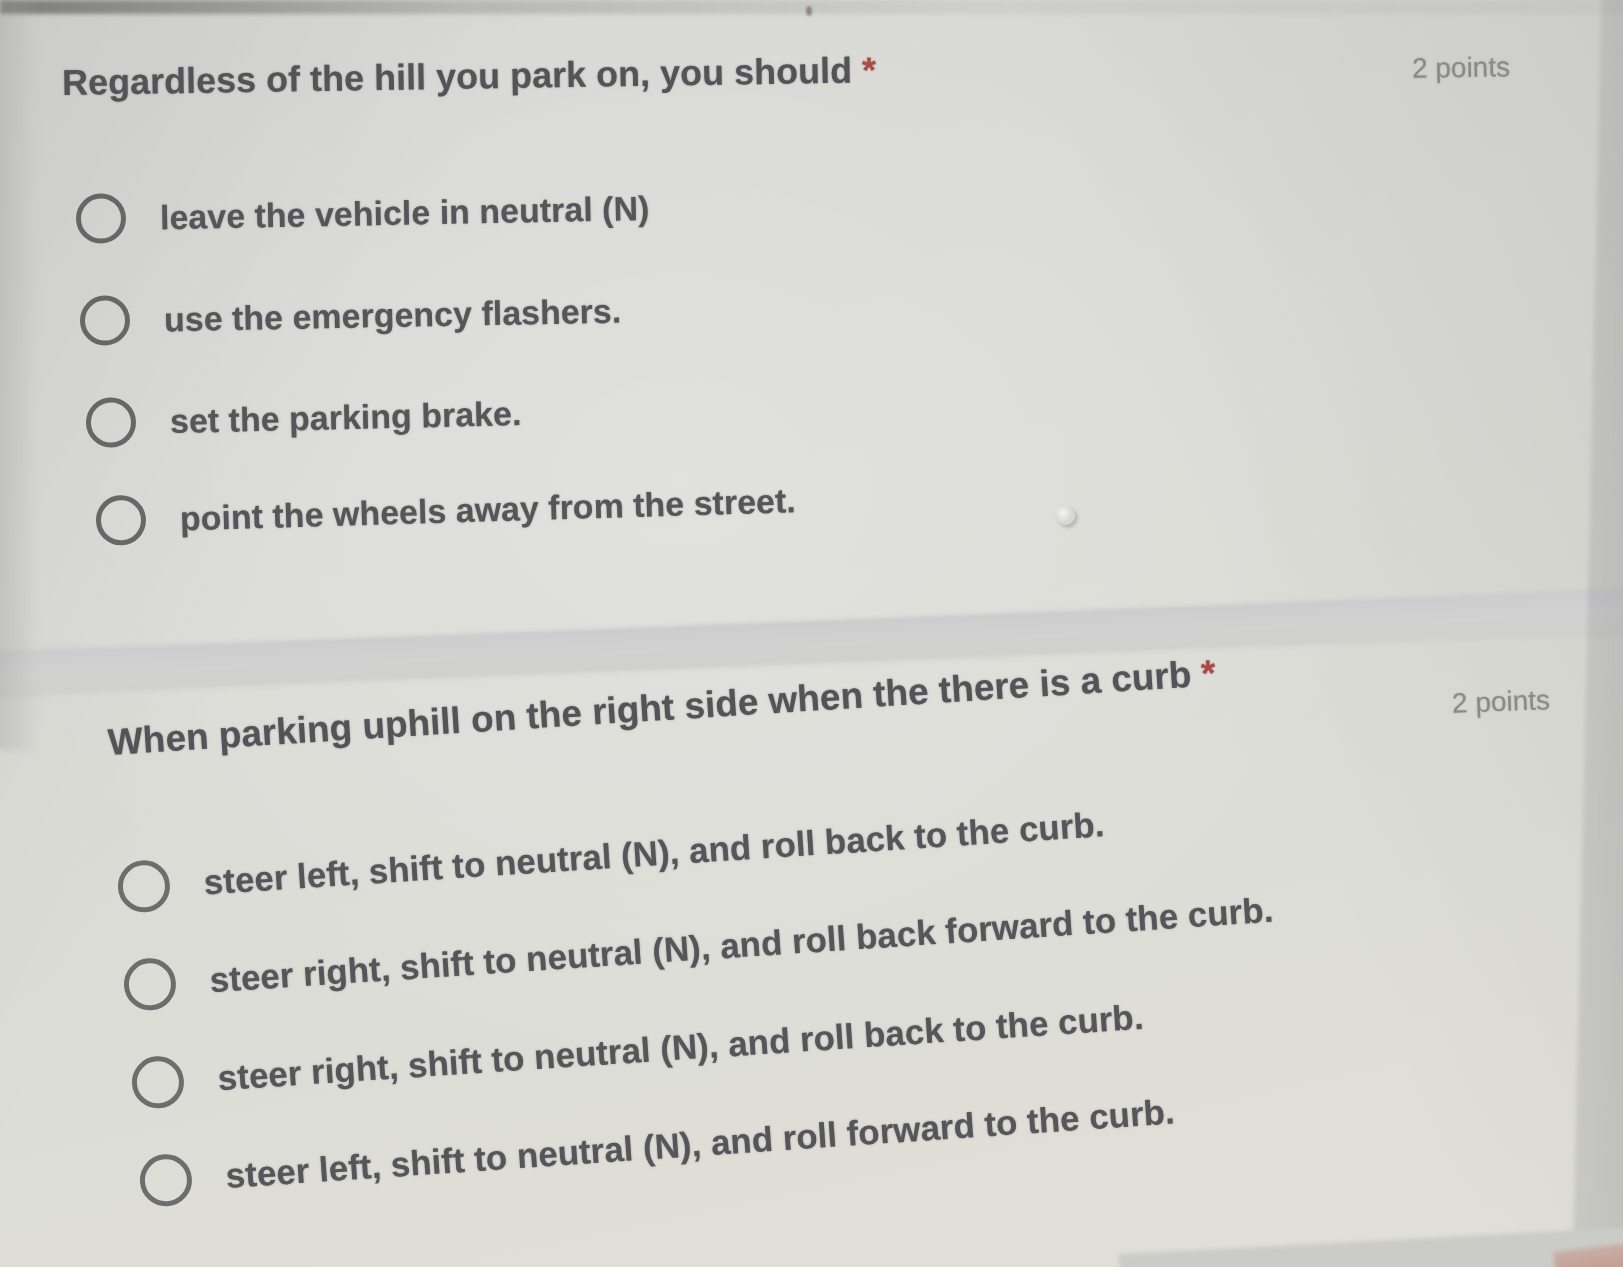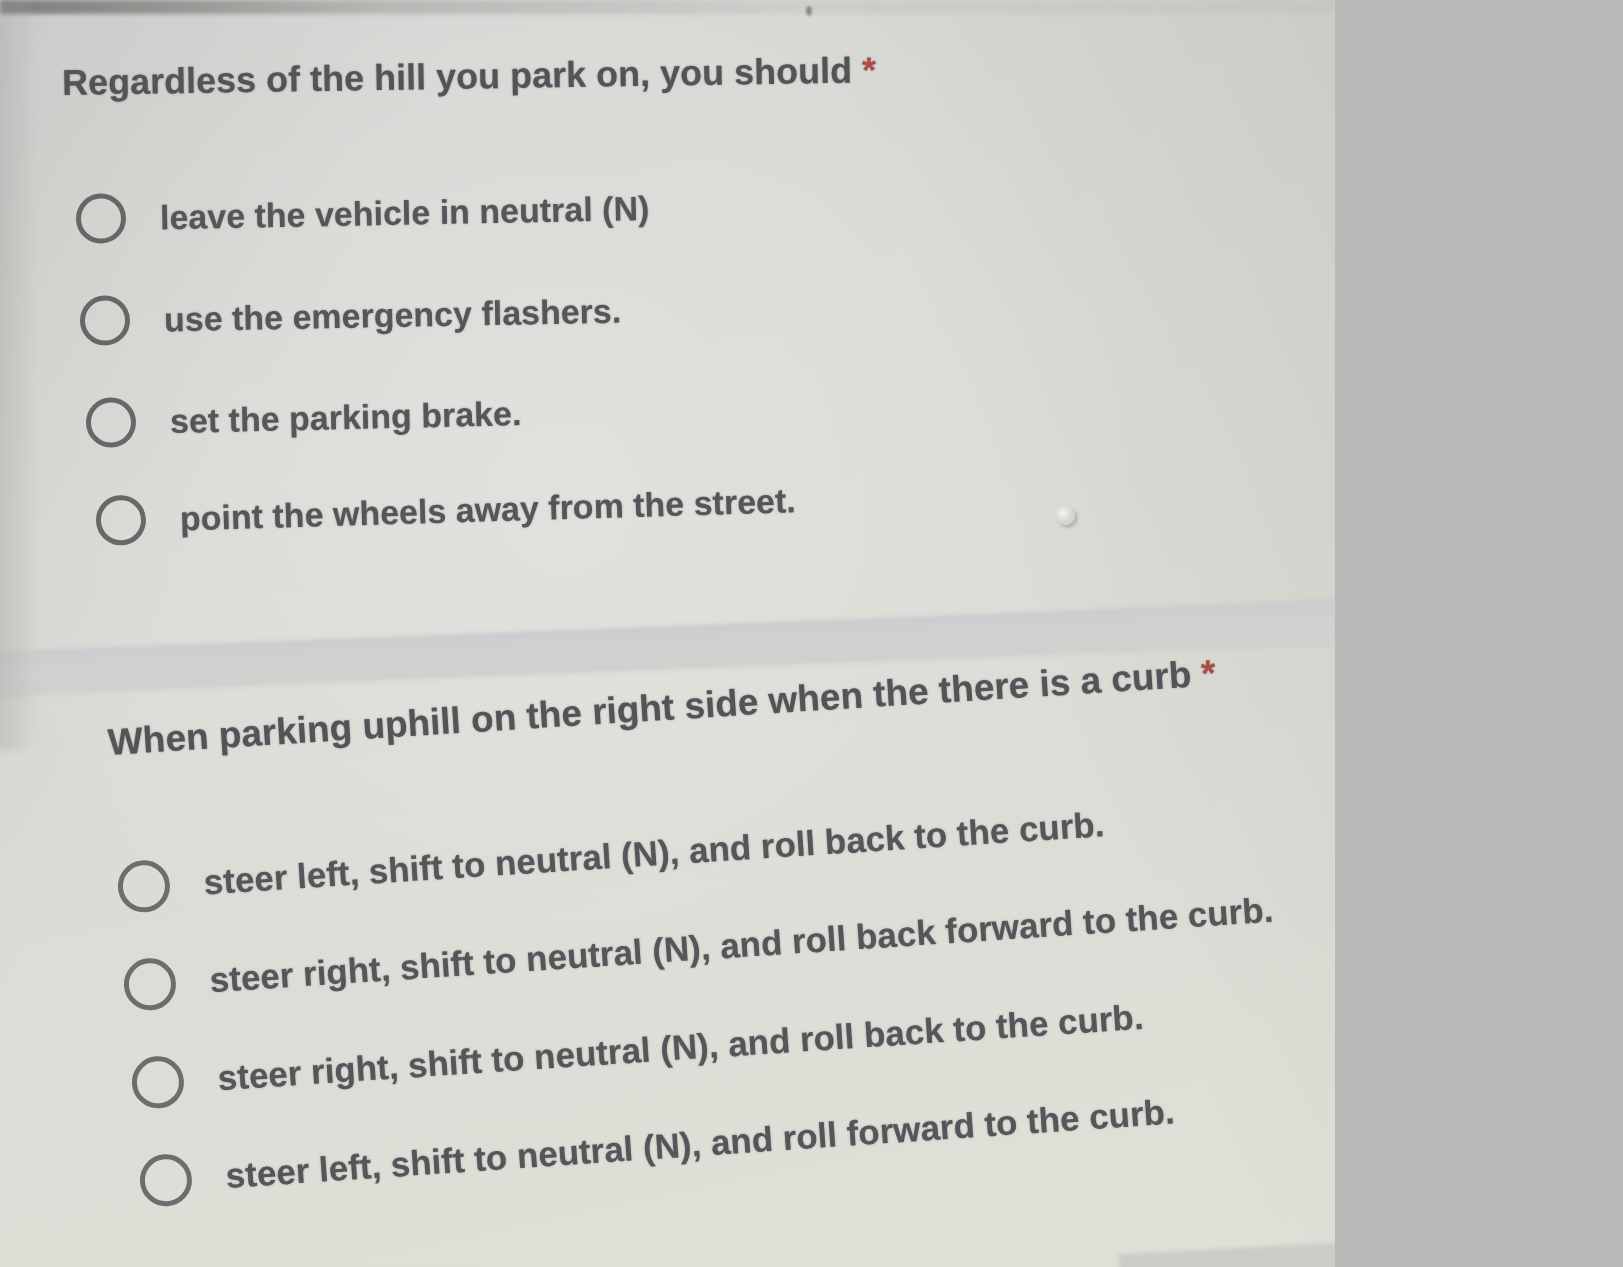--- a/index.html
+++ b/index.html
@@ -1,17 +1,17 @@
 <!DOCTYPE html>
 <html><head>
 <meta charset="utf-8">
 <style>
   html,body{margin:0;padding:0;background:#b9b9b7;}
   #stage{
-    position:relative;width:1335px;height:1267px;overflow:hidden;
+    position:relative;width:1623px;height:1267px;overflow:hidden;
     font-family:"Liberation Sans", sans-serif;
     background:linear-gradient(168deg,#d6d6d4 0%,#dadad6 35%,#dddDD7 70%,#e0e0d8 100%);
   }
   
   .lighting{
     position:absolute;inset:0;pointer-events:none;
     background:
       radial-gradient(ellipse at 42% 38%, rgba(255,255,255,0.18) 0%, rgba(255,255,255,0.0) 55%),
       linear-gradient(115deg, rgba(0,0,0,0.05) 0%, rgba(0,0,0,0) 25%),
       linear-gradient(250deg, rgba(0,0,0,0.06) 0%, rgba(0,0,0,0) 30%);

